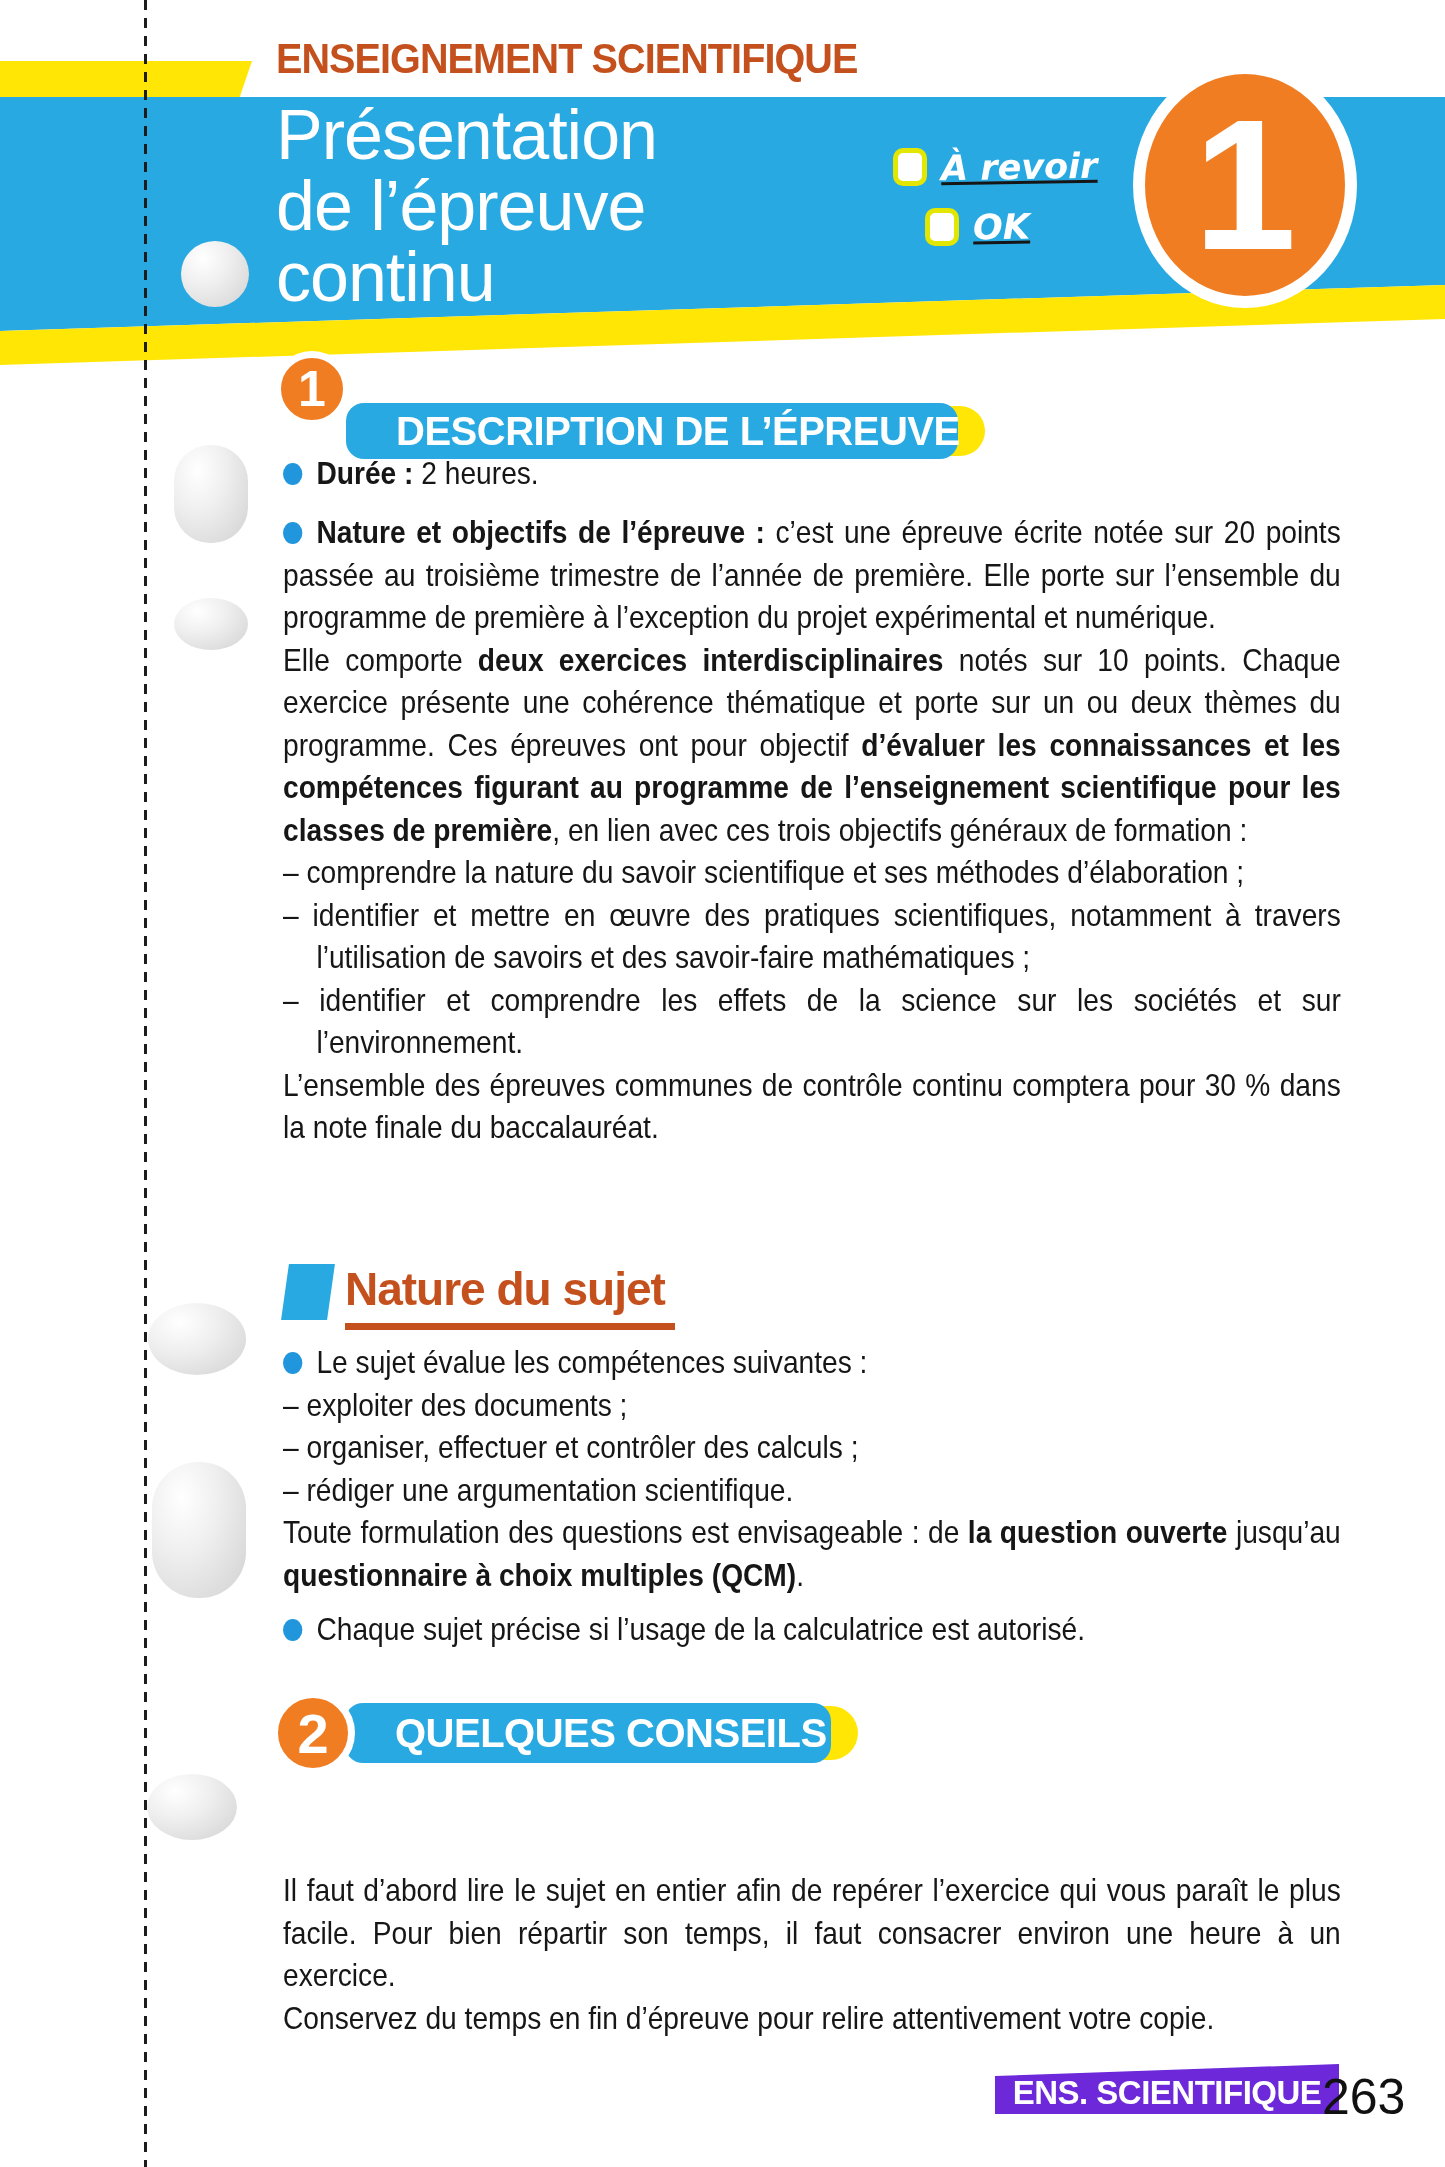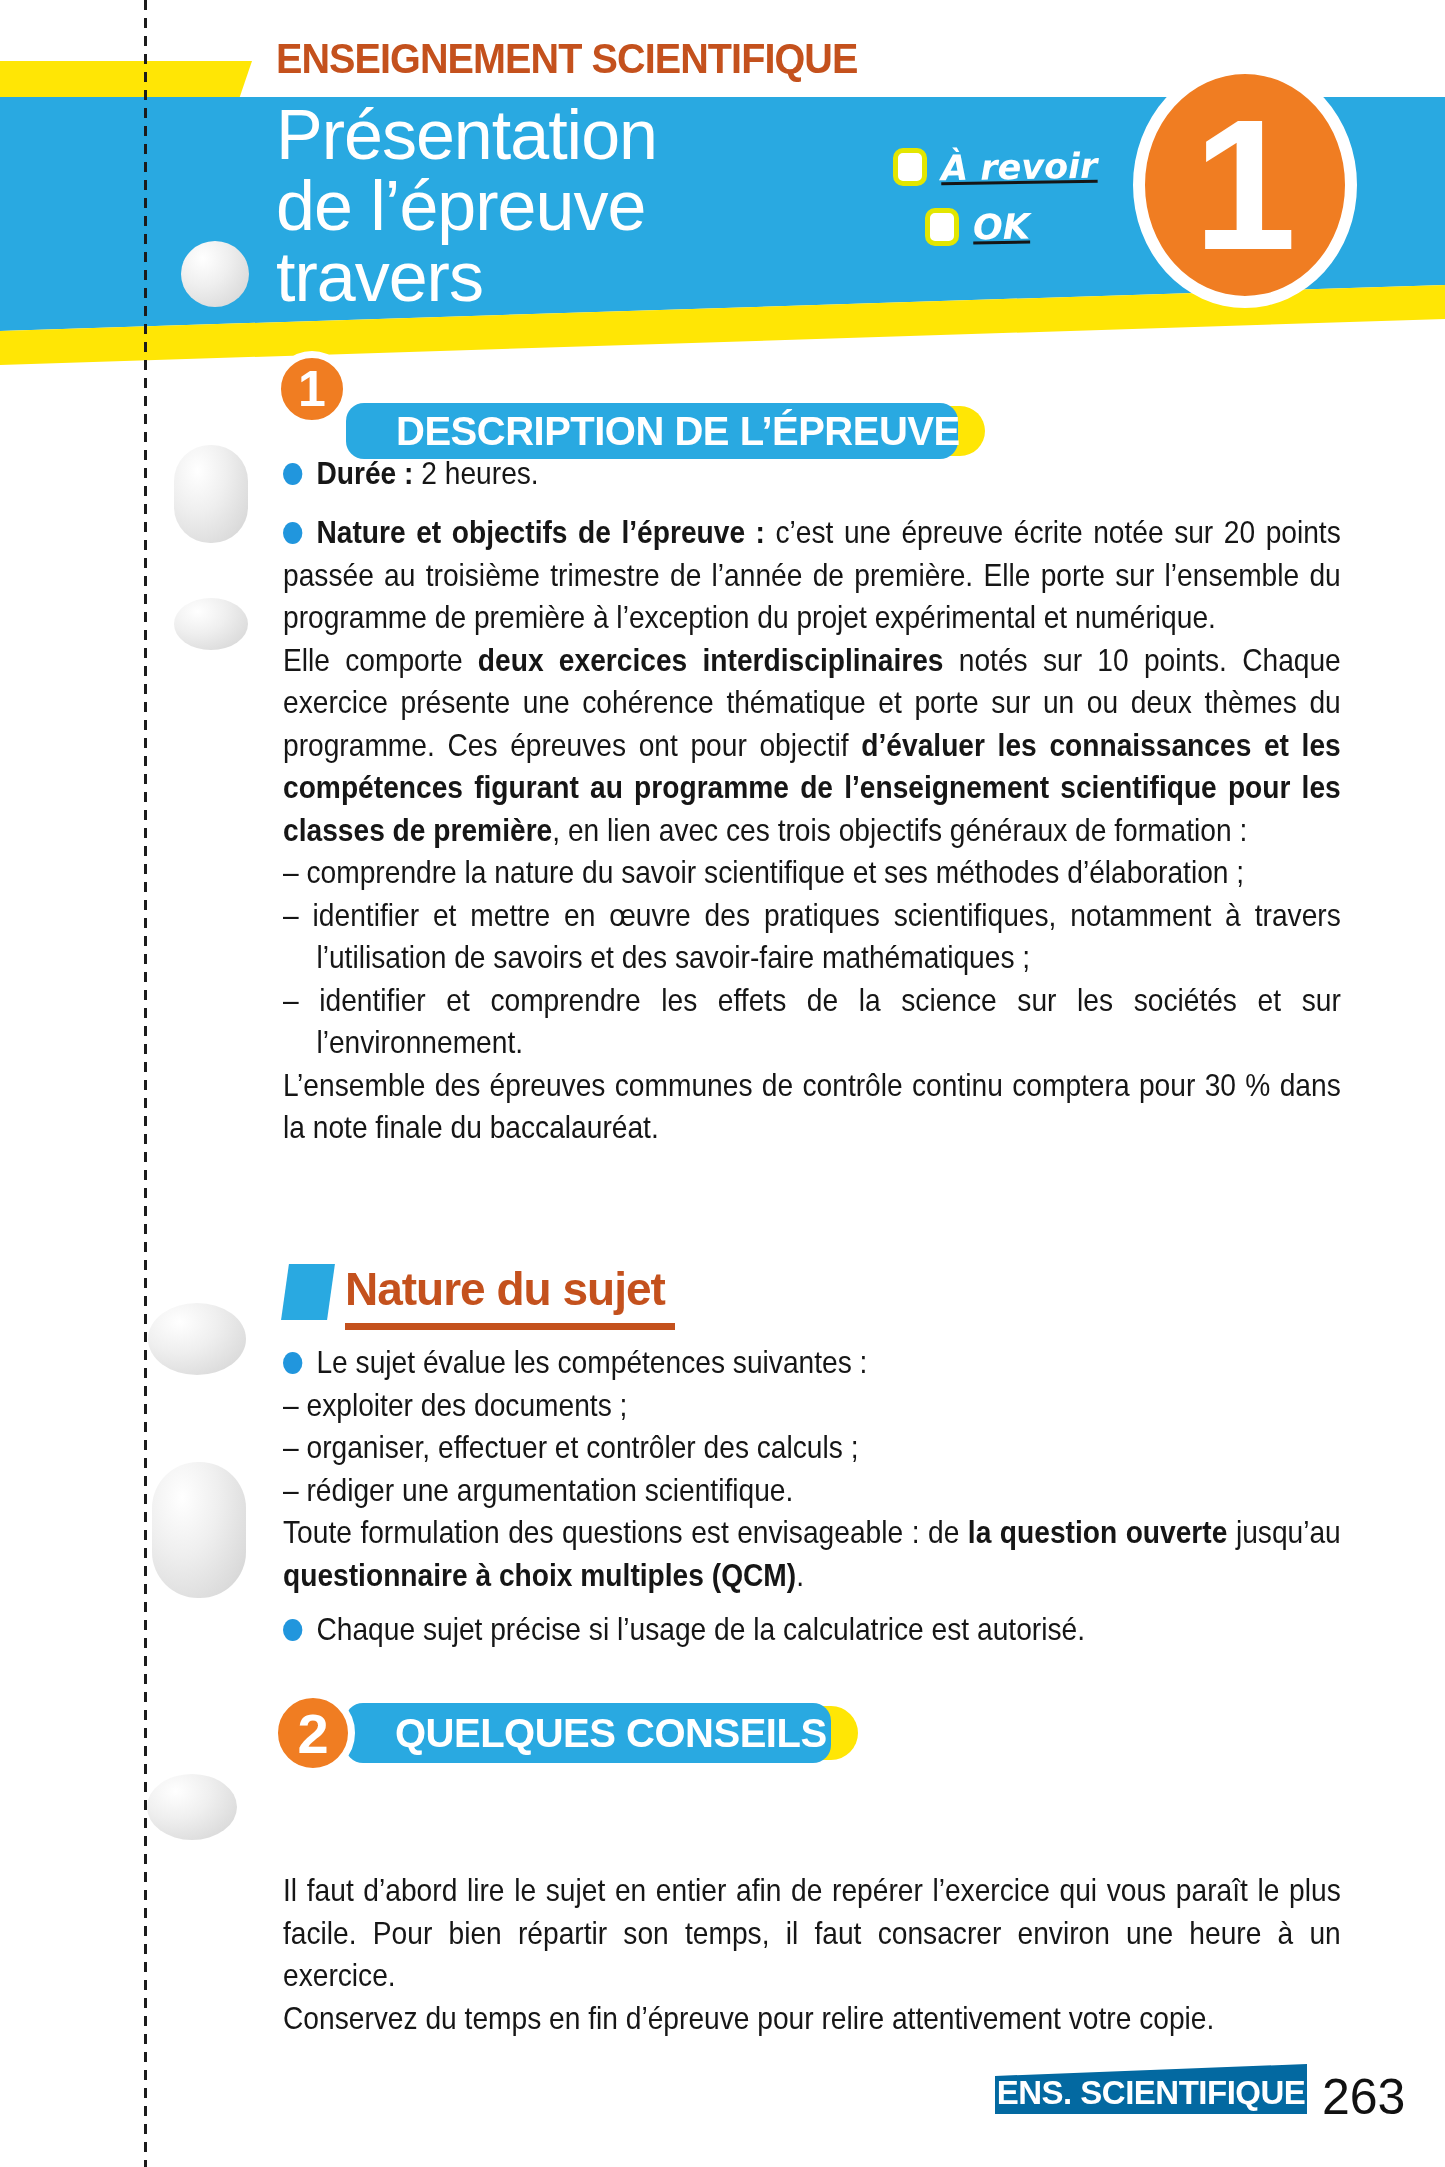--- a/index.html
+++ b/index.html
@@ -75,40 +75,40 @@
   .bseg{font-weight:bold;}
   .bullet{display:inline-block;width:22px;height:22px;border-radius:50%;background:#2196dd;
     margin-right:16px;position:relative;top:1px;}
   .f-duree{top:452px;}
   .f-main{top:511px;}
   .f-sujet{top:1341px;}
   .f-calc{top:1608px;}
   .f-temps{top:1869px;}
 
   
-  .footer-badge{position:absolute;left:995px;top:2064px;width:312px;height:50px;background:#0369a1;z-index:2;
+  .footer-badge{position:absolute;left:995px;top:2064px;width:344px;height:50px;background:#6d28d9;z-index:2;
     clip-path:polygon(0 12px,100% 0,100% 100%,0 100%);display:flex;align-items:center;justify-content:center;
     color:#fff;font-weight:bold;font-size:33px;letter-spacing:-0.5px;padding-top:8px;box-sizing:border-box;}
   .page-num{position:absolute;left:1322px;top:2068px;z-index:2;font-size:50px;color:#111;}
 </style>
 </head>
 <body>
 
 <div class="page">
 
   <div class="yellow-tab"></div>
   <div class="blue-band"></div>
   <div class="yellow-stripe"></div>
 
   <div class="kicker">ENSEIGNEMENT SCIENTIFIQUE</div>
 
   <div class="main-title">
     <div>Présentation</div>
     <div>de l’épreuve</div>
-    <div>travers</div>
+    <div>continu</div>
   </div>
 
   <div class="checkline c1">
     <div class="checkbox"></div>
     <div class="checklabel">À revoir</div>
   </div>
   <div class="checkline c2">
     <div class="checkbox"></div>
     <div class="checklabel">OK</div>
   </div>

